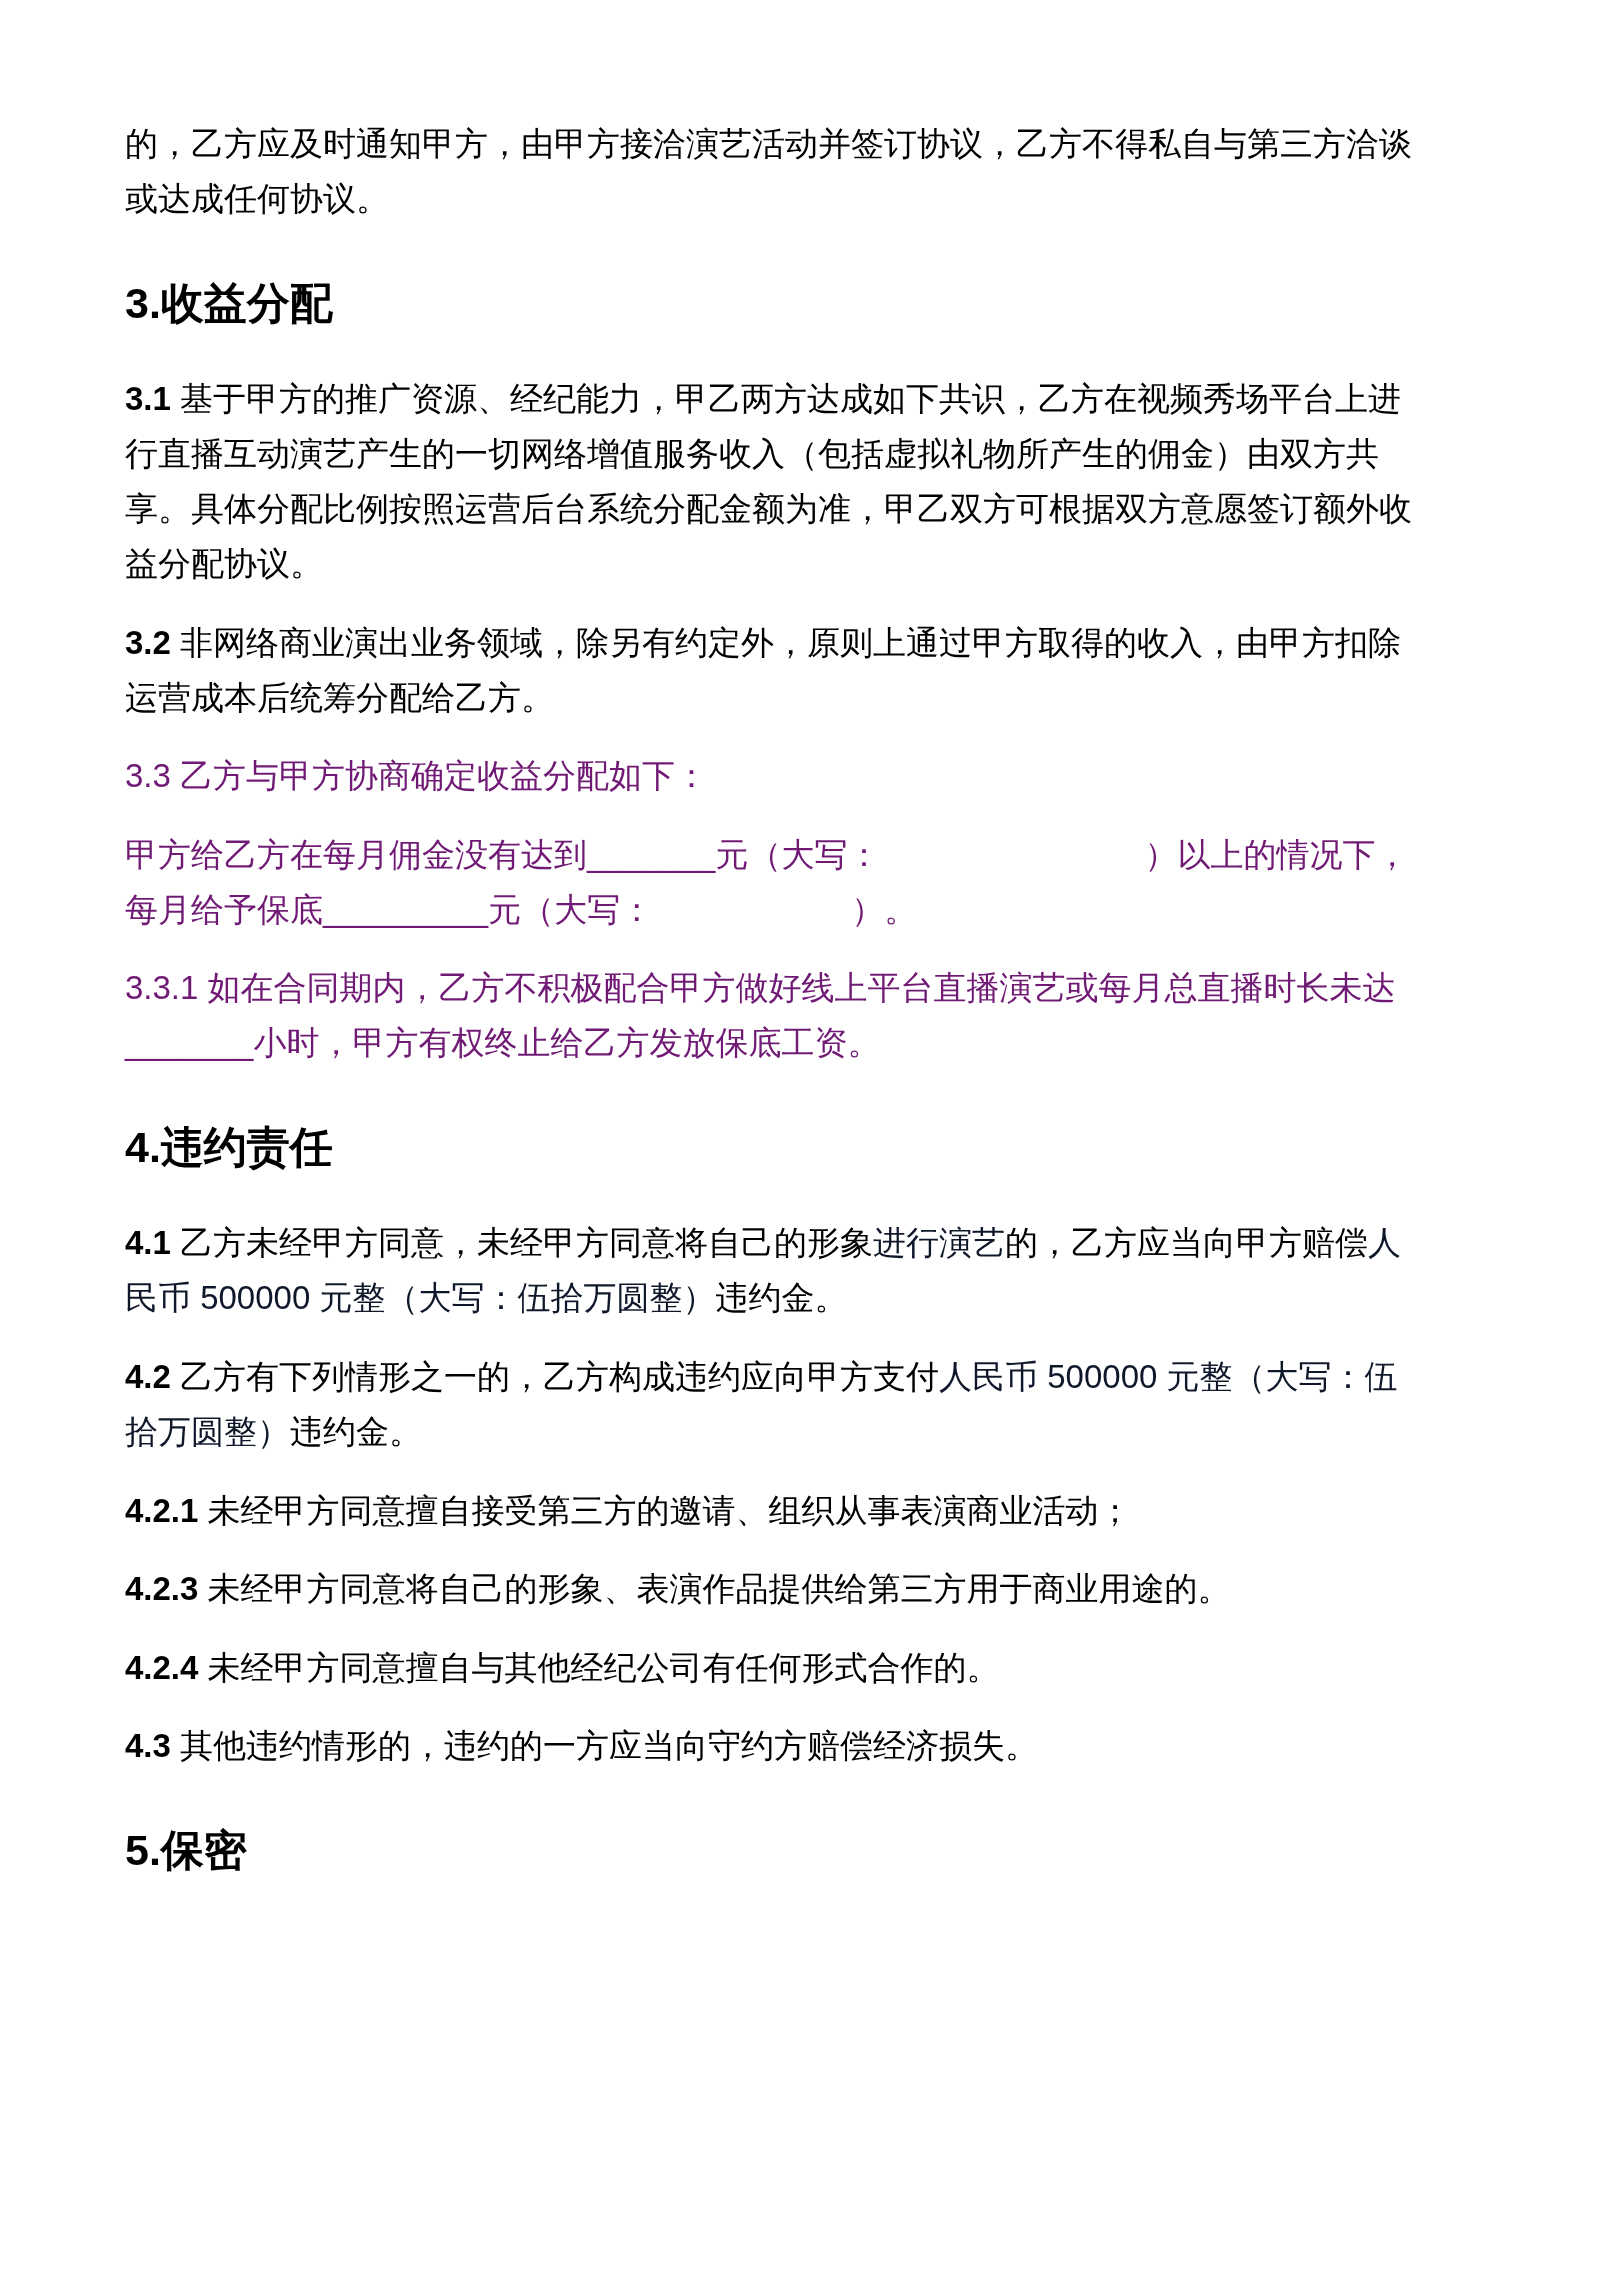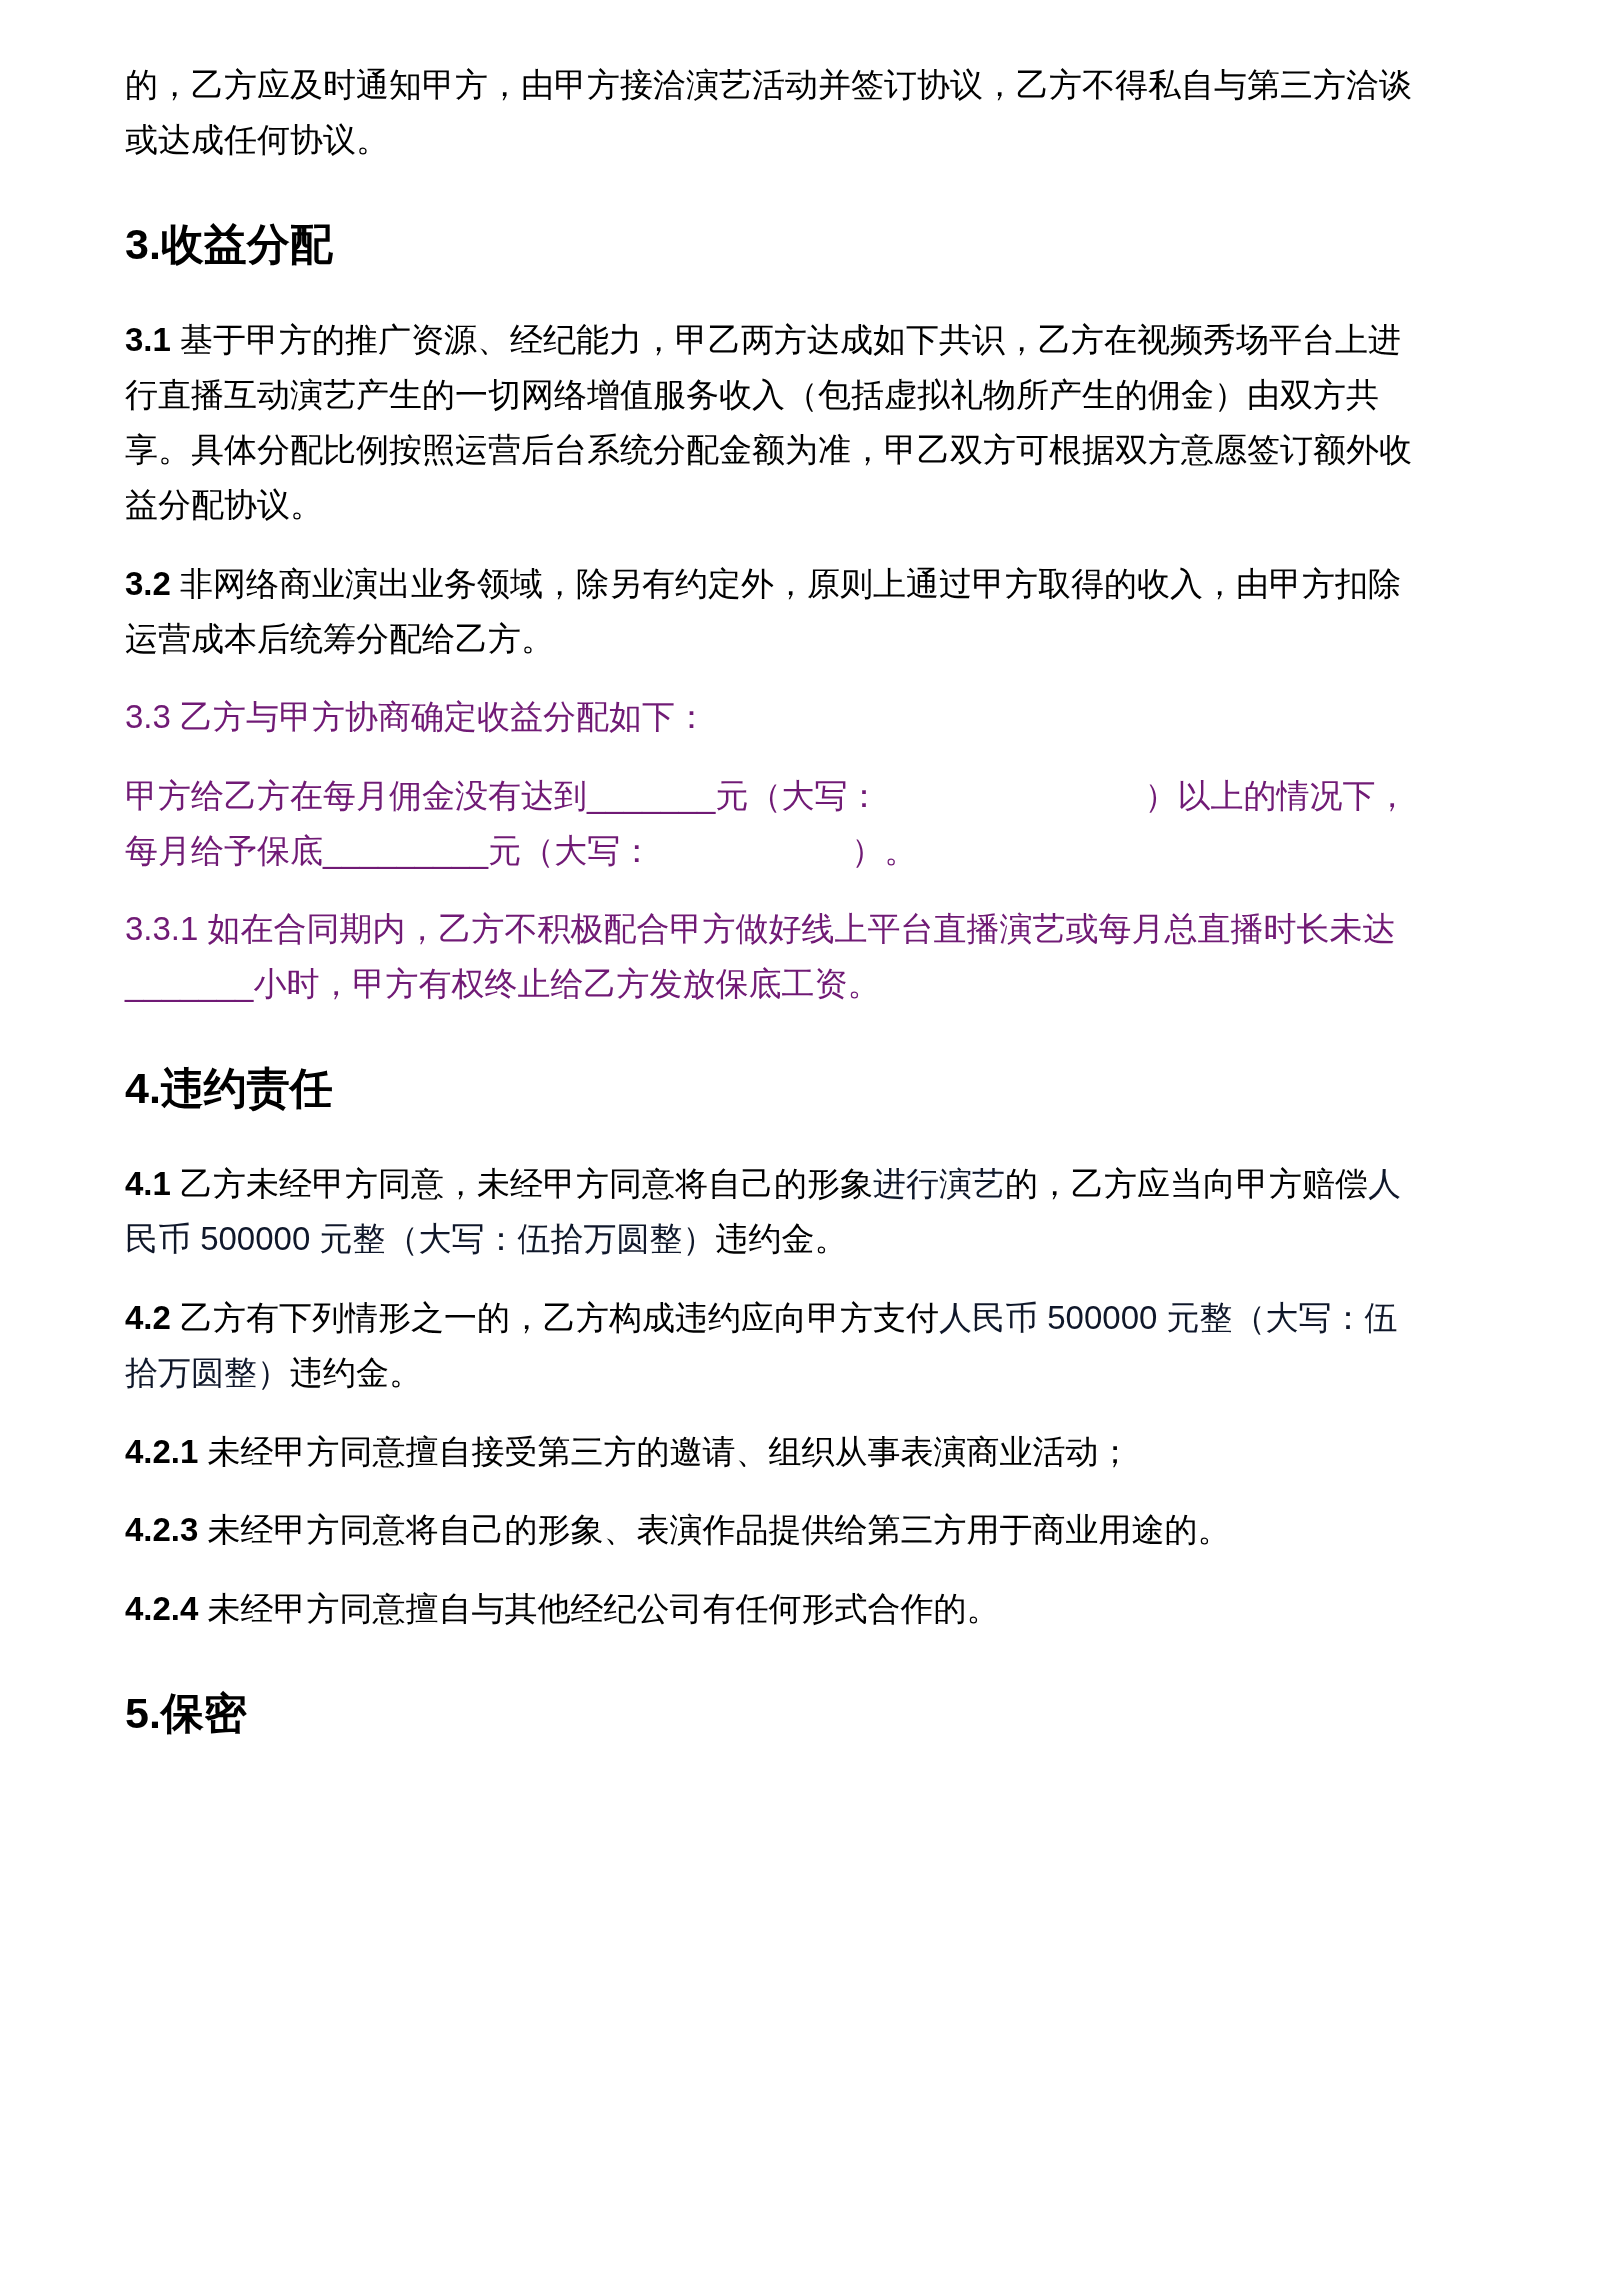--- a/index.html
+++ b/index.html
@@ -1,21 +1,21 @@
 <!DOCTYPE html>
 <html style="font-size:14.5px"><head>
 <meta charset="utf-8">
 <style>
   * { margin:0; padding:0; box-sizing:border-box; }
   html, body { background:#ffffff; }
   .page {
     width:1542px;
     height:2294px;
     background:#ffffff;
-    padding:57px 125px 55px 125px;
+    padding:116px 125px 55px 125px;
     font-family:"Liberation Sans", sans-serif;
     color:#000000;
     overflow:hidden;
   }
   p.body {
     font-size:33px;
     line-height:55px;
     margin:0 0 23.6px 0;
   }
   p.body span { white-space:pre-wrap; }
@@ -55,17 +55,18 @@
   <p class="body"><span class="b">4.2</span><span> 乙方有下列情形之一的，乙方构成违约应向甲方支付</span><span class="r">人民币 500000 元整（大写：伍拾万</span><span class="r">圆整）</span><span>违约金。</span></p>
 
   <p class="body"><span class="b">4.2.1</span><span> 未经甲方同意擅自接受第三方的邀请、组织从事表演商业活动；</span></p>
 
 
   <p class="body"><span class="b">4.2.3</span><span> 未经甲方同意将自己的形象、表演作品提供给第三方用于商业用途的。</span></p>
 
   <p class="body"><span class="b">4.2.4</span><span> 未经甲方同意擅自与其他经纪公司有任何形式合作的。</span></p>
 
 
+  <p class="body"><span class="b">4.3</span><span> 其他违约情形的，违约的一方应当向守约方赔偿经济损失。</span></p>
 
   <h2 class="heading"><span>5.保密</span></h2>
 
 </div>
 
 
 </body></html>

